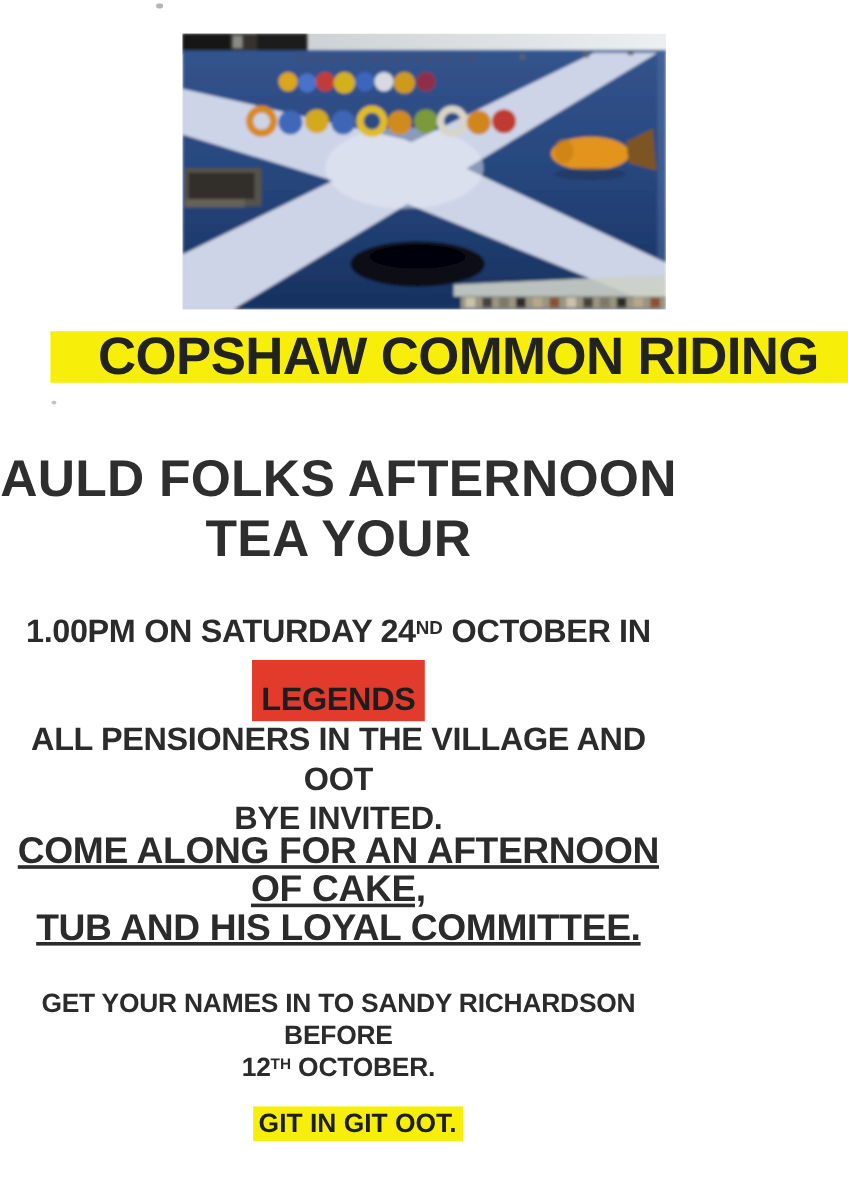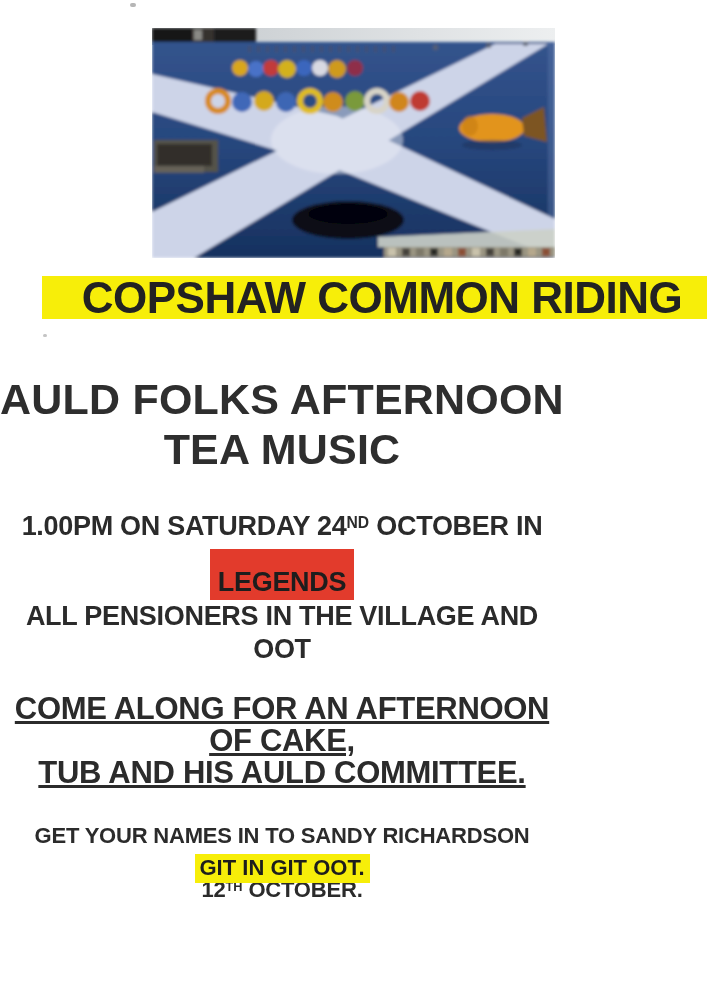--- a/index.html
+++ b/index.html
@@ -75,21 +75,21 @@
     line-height: 32px;
     letter-spacing: -0.3px;
     text-decoration: underline;
   }
   .rsvp {
     top: 822px;
     font-size: 22px;
     line-height: 27px;
     letter-spacing: -0.2px;
   }
-  .footer { top: 854px; }
+  .footer { top: 922px; padding-left: 16px; }
   .footer .hl {
     display: inline-block;
     font-size: 22px;
     line-height: 22px;
     padding: 3px 5px 4px 5px;
     color: #1d1d1d;
   }
   .line { display: block; }
   sup.ord {
     font-size: 58%;
@@ -236,35 +236,36 @@
       </g>
     </g>
   </svg>
 
   <div class="banner">
     <span class="hl" style="background-color: rgb(247, 238, 9);">COPSHAW COMMON RIDING</span>
   </div>
 
   <div class="center-block heading">
     <span class="line">AULD FOLKS AFTERNOON</span>
-    <span class="line">TEA MUSIC</span>
+    <span class="line">TEA YOUR</span>
   </div>
 
   <div class="center-block when">
     <span class="line"><span>1.00PM ON SATURDAY 24</span><sup class="ord">ND</sup><span> OCTOBER IN</span></span>
     <span class="line venue-row"><span class="hl" style="background-color: rgb(226, 59, 44);">LEGENDS</span></span>
   </div>
 
   <div class="center-block invitees">
     <span class="line">ALL PENSIONERS IN THE VILLAGE AND OOT</span>
+    <span class="line">BYE INVITED.</span>
   </div>
 
   <div class="center-block details">
     <span class="line">COME ALONG FOR AN AFTERNOON OF CAKE,</span>
-    <span class="line">TUB AND HIS AULD COMMITTEE.</span>
+    <span class="line">TUB AND HIS LOYAL COMMITTEE.</span>
   </div>
 
   <div class="center-block rsvp">
     <span class="line">GET YOUR NAMES IN TO SANDY RICHARDSON BEFORE</span>
     <span class="line"><span>12</span><sup class="ord">TH</sup><span> OCTOBER.</span></span>
   </div>
 
   <div class="center-block footer">
     <span class="hl" style="background-color: rgb(247, 238, 9);">GIT IN GIT OOT.</span>
   </div>

